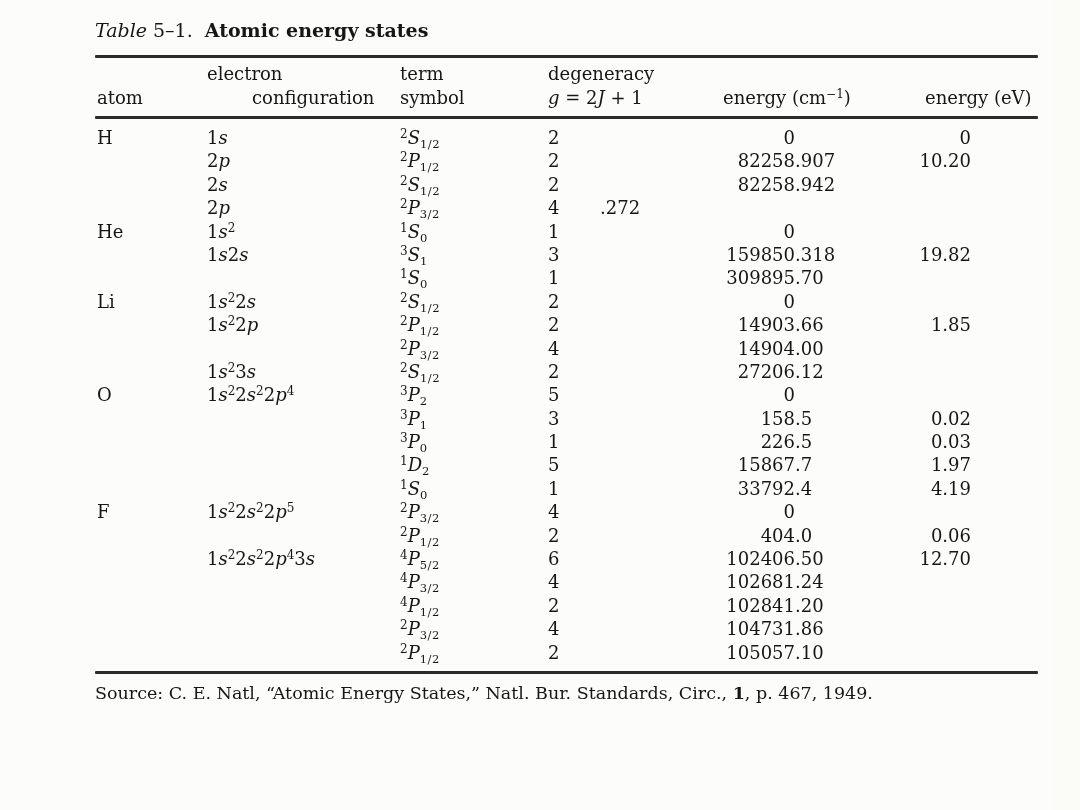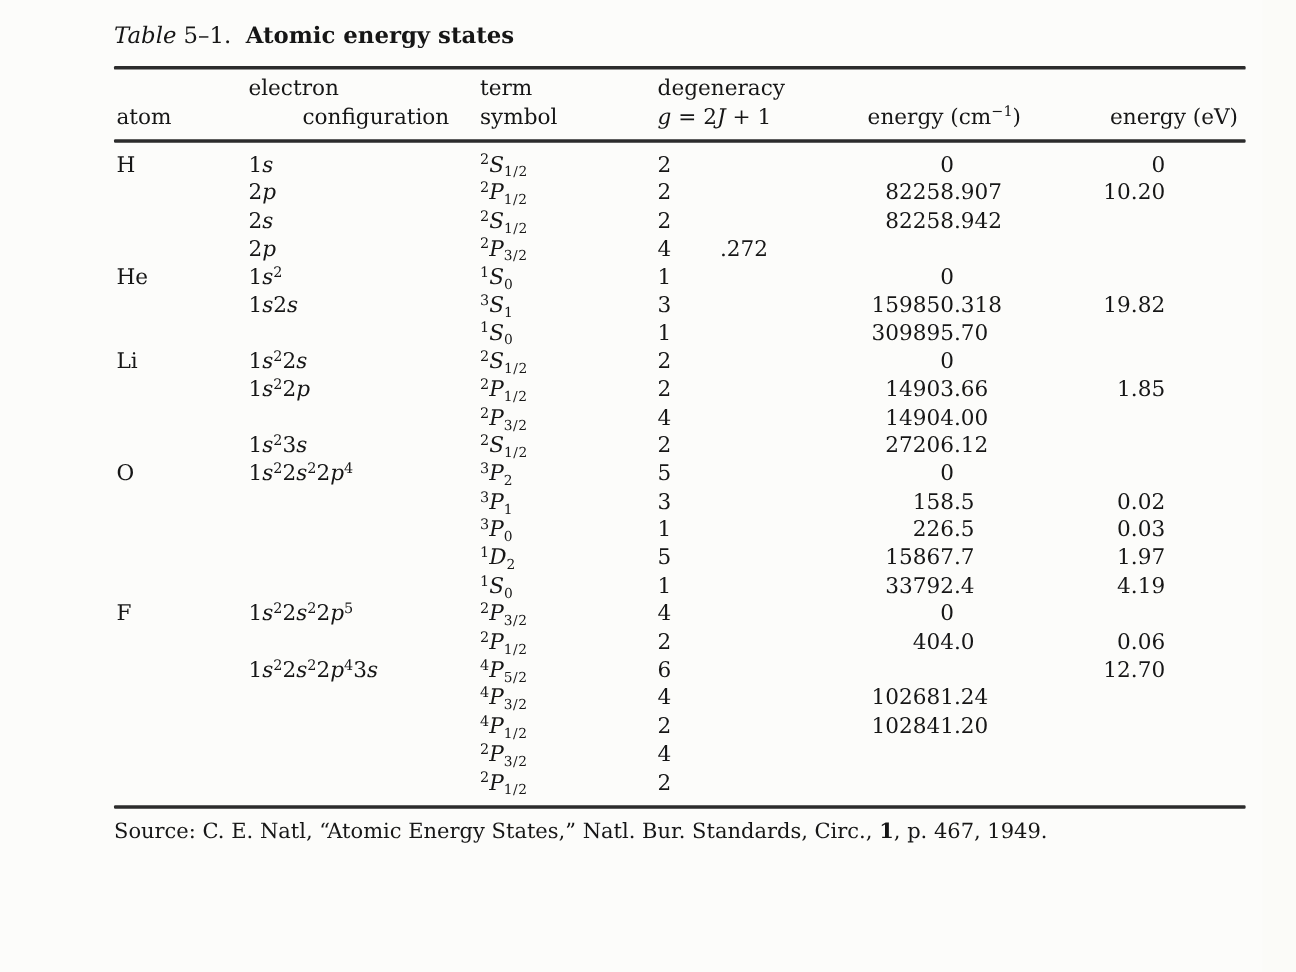--- a/index.html
+++ b/index.html
@@ -283,20 +283,24 @@
           <span class="int">404</span>
           <span class="frac">.0</span>
         </span>
         <span class="c eev">0.06</span>
       </div>
       <div class="row">
         <span class="c atom"></span>
         <span class="c config">1<i>s</i><sup>2</sup>2<i>s</i><sup>2</sup>2<i>p</i><sup>4</sup>3<i>s</i></span>
         <span class="c term"><sup>4</sup><i>P</i><sub>5/2</sub></span>
         <span class="c deg">6</span>
+        <span class="c ecm">
+          <span class="int">102406</span>
+          <span class="frac">.50</span>
+        </span>
         <span class="c eev">12.70</span>
       </div>
       <div class="row">
         <span class="c atom"></span>
         <span class="c config"></span>
         <span class="c term"><sup>4</sup><i>P</i><sub>3/2</sub></span>
         <span class="c deg">4</span>
         <span class="c ecm">
           <span class="int">102681</span>
           <span class="frac">.24</span>
@@ -312,27 +316,35 @@
           <span class="int">102841</span>
           <span class="frac">.20</span>
         </span>
         <span class="c eev"></span>
       </div>
       <div class="row">
         <span class="c atom"></span>
         <span class="c config"></span>
         <span class="c term"><sup>2</sup><i>P</i><sub>3/2</sub></span>
         <span class="c deg">4</span>
+        <span class="c ecm">
+          <span class="int">104731</span>
+          <span class="frac">.86</span>
+        </span>
         <span class="c eev"></span>
       </div>
       <div class="row">
         <span class="c atom"></span>
         <span class="c config"></span>
         <span class="c term"><sup>2</sup><i>P</i><sub>1/2</sub></span>
         <span class="c deg">2</span>
+        <span class="c ecm">
+          <span class="int">105057</span>
+          <span class="frac">.10</span>
+        </span>
         <span class="c eev"></span>
       </div>
     </div>
 
   <div class="rule bot"></div>
 
   <div class="source"><span class="it">Source</span><span>: C. E. Natl, “Atomic Energy States,” </span><span class="it">Natl. Bur. Standards, Circ.,</span><span> </span><span class="bd">1</span><span>, p. 467, 1949.</span></div>
 
 </div>
 

